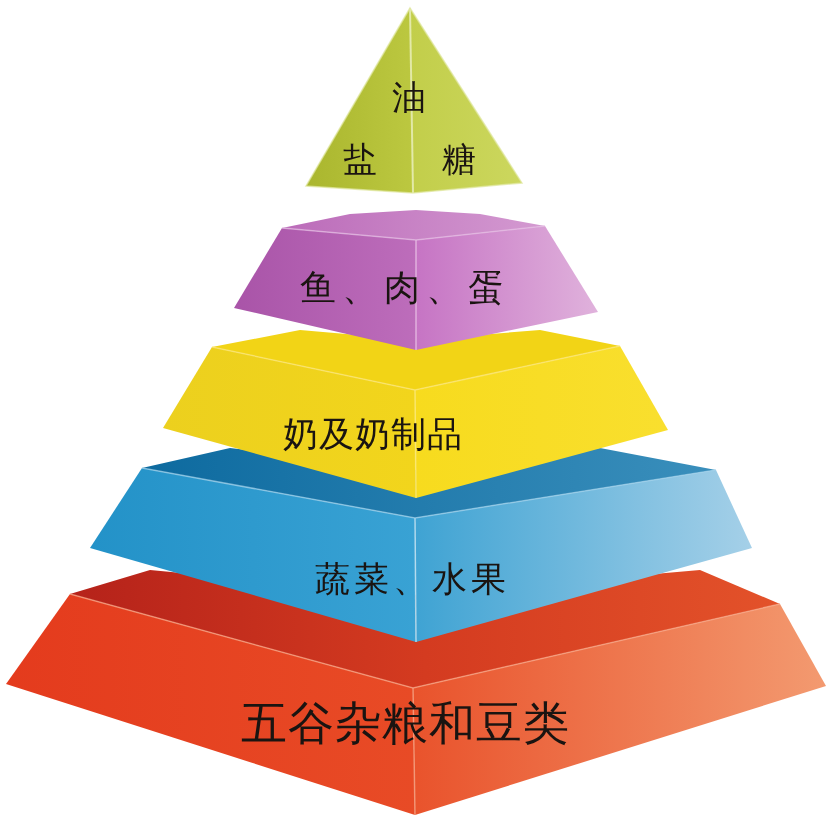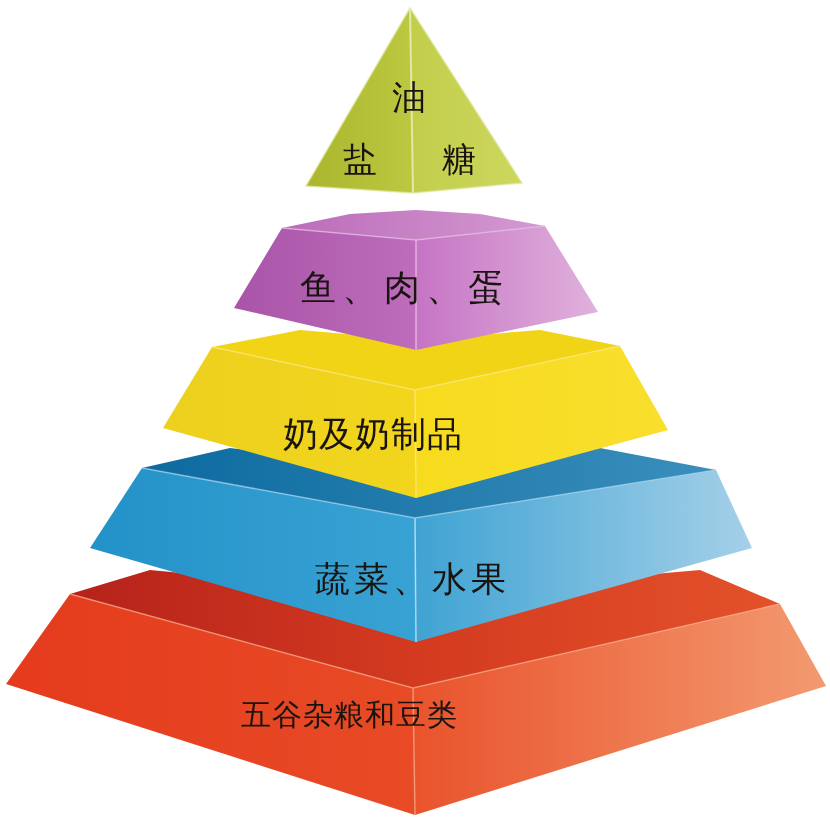--- a/index.html
+++ b/index.html
@@ -7,21 +7,21 @@
          font-family: "DejaVu Sans", sans-serif; }
   #pyramid { position: absolute; left: 0; top: 0; width: 830px; height: 821px; }
   .label { position: absolute; color: #1a1411; font-family: "DejaVu Sans", sans-serif;
            font-weight: normal; white-space: nowrap; letter-spacing: 2px; line-height: 1; }
   .lbl-top-oil   { left: 392px; top: 80px;  font-size: 34px; }
   .lbl-top-salt  { left: 343px; top: 142px; font-size: 34px; }
   .lbl-top-sugar { left: 442px; top: 142px; font-size: 34px; }
   .lbl-t2 { left: 300px; top: 270px; font-size: 36px; letter-spacing: 6px; }
   .lbl-t3 { left: 283px; top: 417px; font-size: 35px; letter-spacing: 1px; }
   .lbl-t4 { left: 301px; top: 562px; font-size: 35px; letter-spacing: 4px; margin-left: 14px; }
-  .lbl-t5 { left: 241px; top: 700px; font-size: 30px; letter-spacing: 1px; }
+  .lbl-t5 { left: 241px; top: 700px; font-size: 46px; letter-spacing: 1px; }
 </style>
 </head>
 <body>
 
 <svg id="pyramid" viewBox="0 0 830 821" xmlns="http://www.w3.org/2000/svg">
   <defs>
     <linearGradient id="gRedR" x1="0" y1="0" x2="1" y2="0">
       <stop offset="0" stop-color="#e9532c"></stop>
       <stop offset="1" stop-color="#f39a70"></stop>
     </linearGradient>

